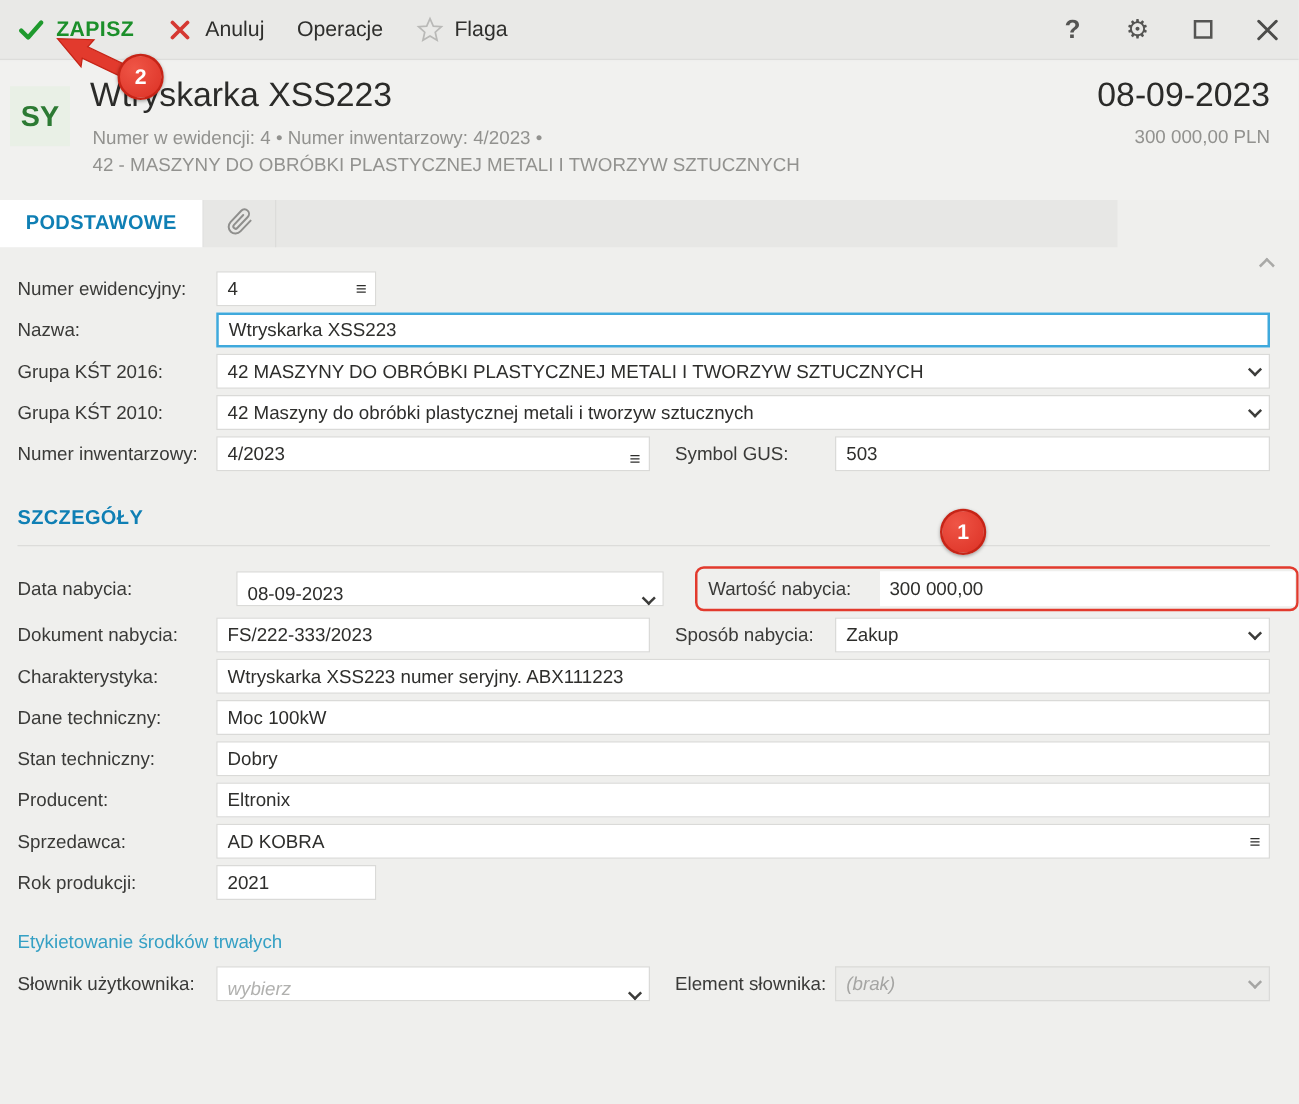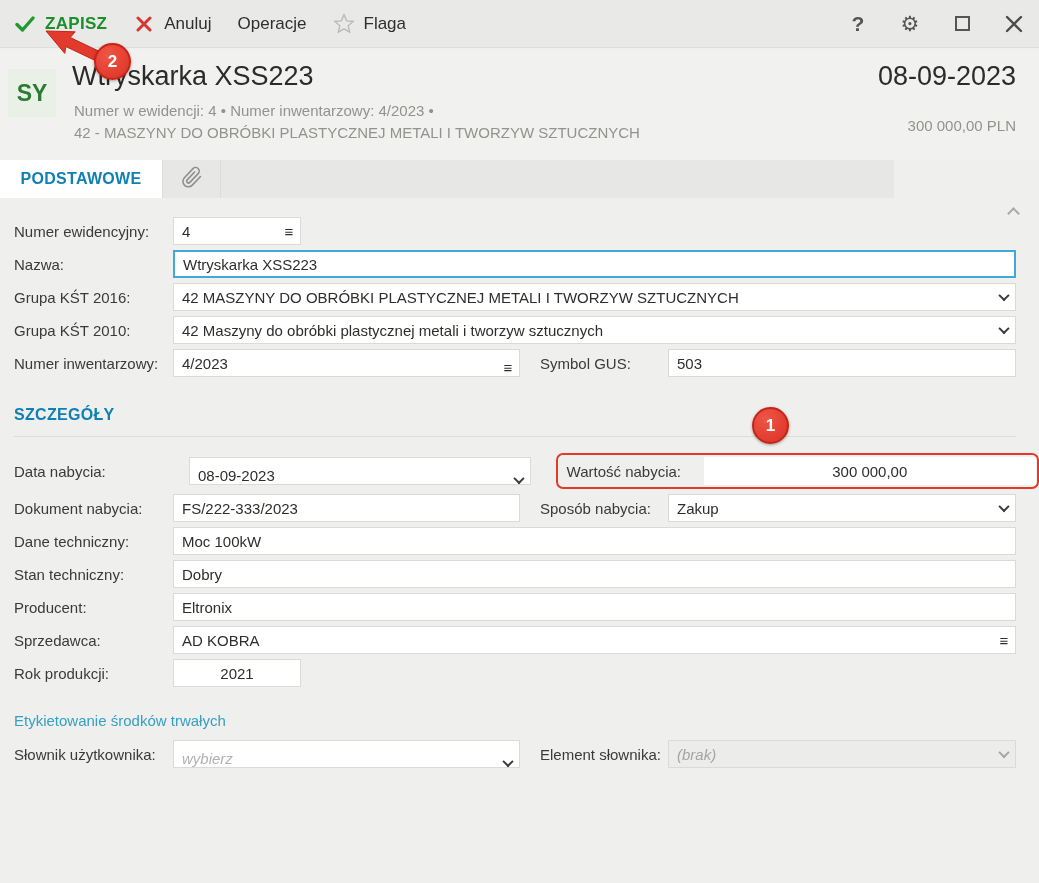--- a/index.html
+++ b/index.html
@@ -33,21 +33,21 @@
   }
   .sy-badge {
     position:absolute; left:8px; top:20px; width:48px; height:48px;
     background:#e9f0e6; color:#2c7a33; font-weight:bold; font-size:23px;
     display:flex; align-items:center; justify-content:center;
   }
   .hd-title { position:absolute; left:72px; top:12px; font-size:27px; color:#2b2b29; }
   .hd-meta1 { position:absolute; left:74px; top:53px; font-size:15px; color:#92928f; }
   .hd-meta2 { position:absolute; left:74px; top:75px; font-size:15px; color:#92928f; }
   .hd-date { position:absolute; right:23px; top:12px; font-size:27px; color:#2b2b29; }
-  .hd-amount { position:absolute; right:23px; top:68px; font-size:15px; color:#92928f; }
+  .hd-amount { position:absolute; right:23px; top:52px; font-size:15px; color:#92928f; }
 
   
   .tabstrip {
     position:absolute; left:0; top:160px; width:894px; height:38px;
     background:#e7e7e5; display:flex; align-items:stretch;
   }
   .tab-active {
     width:163px; background:#ffffff; display:flex; align-items:center; justify-content:center;
     color:#0f7fb4; font-weight:bold; font-size:16px; letter-spacing:.3px;
     border-right:1px solid #dcdcda;
@@ -65,21 +65,21 @@
 
   .inp, .fsel {
     height:28px; background:#ffffff; border:1px solid #dadad8;
     display:flex; align-items:center; position:relative;
   }
   .inp input {
     border:none; outline:none; width:100%; height:100%;
     font-family:"Liberation Sans","DejaVu Sans",sans-serif;
     font-size:15px; color:#2e2e2c; padding:0 8px; background:transparent;
   }
-  .inp input.ralign { text-align:center; }
+  .inp input.ralign { text-align:left; }
   .w-small { width:128px; }
   .w-half  { width:347px;align-items:flex-end; }
   .w-full  { width:843px; }
   .w-col2  { width:348px; }
   .focused { border:2px solid #3fa9dc; }
   .menu-ico { flex:none; width:22px; font-size:15px; color:#2e2e2c; text-align:center; cursor:pointer; }
   .fsel { cursor:pointer; }
   .fsel .fsel-txt { flex:1; font-size:15px; color:#2e2e2c; padding:0 8px; white-space:nowrap; overflow:hidden; }
   .fsel .ph { color:#b1b1af; font-style:italic; }
   .chev { flex:none; width:22px; display:flex; justify-content:center; }
@@ -262,20 +262,26 @@
       </div>
       <span class="lbl2">Sposób nabycia:</span>
       <div class="fsel w-col2">
         <span class="fsel-txt">Zakup</span>
         <span class="chev">
             <i></i>
           </span>
       </div>
     </div>
 
+    <div class="row">
+      <span class="lbl">Charakterystyka:</span>
+      <div class="inp w-full">
+        <input value="Wtryskarka XSS223 numer seryjny. ABX111223" style="">
+      </div>
+    </div>
 
     <div class="row">
       <span class="lbl">Dane techniczny:</span>
       <div class="inp w-full">
         <input value="Moc 100kW" style="">
       </div>
     </div>
 
     <div class="row">
       <span class="lbl">Stan techniczny:</span>

